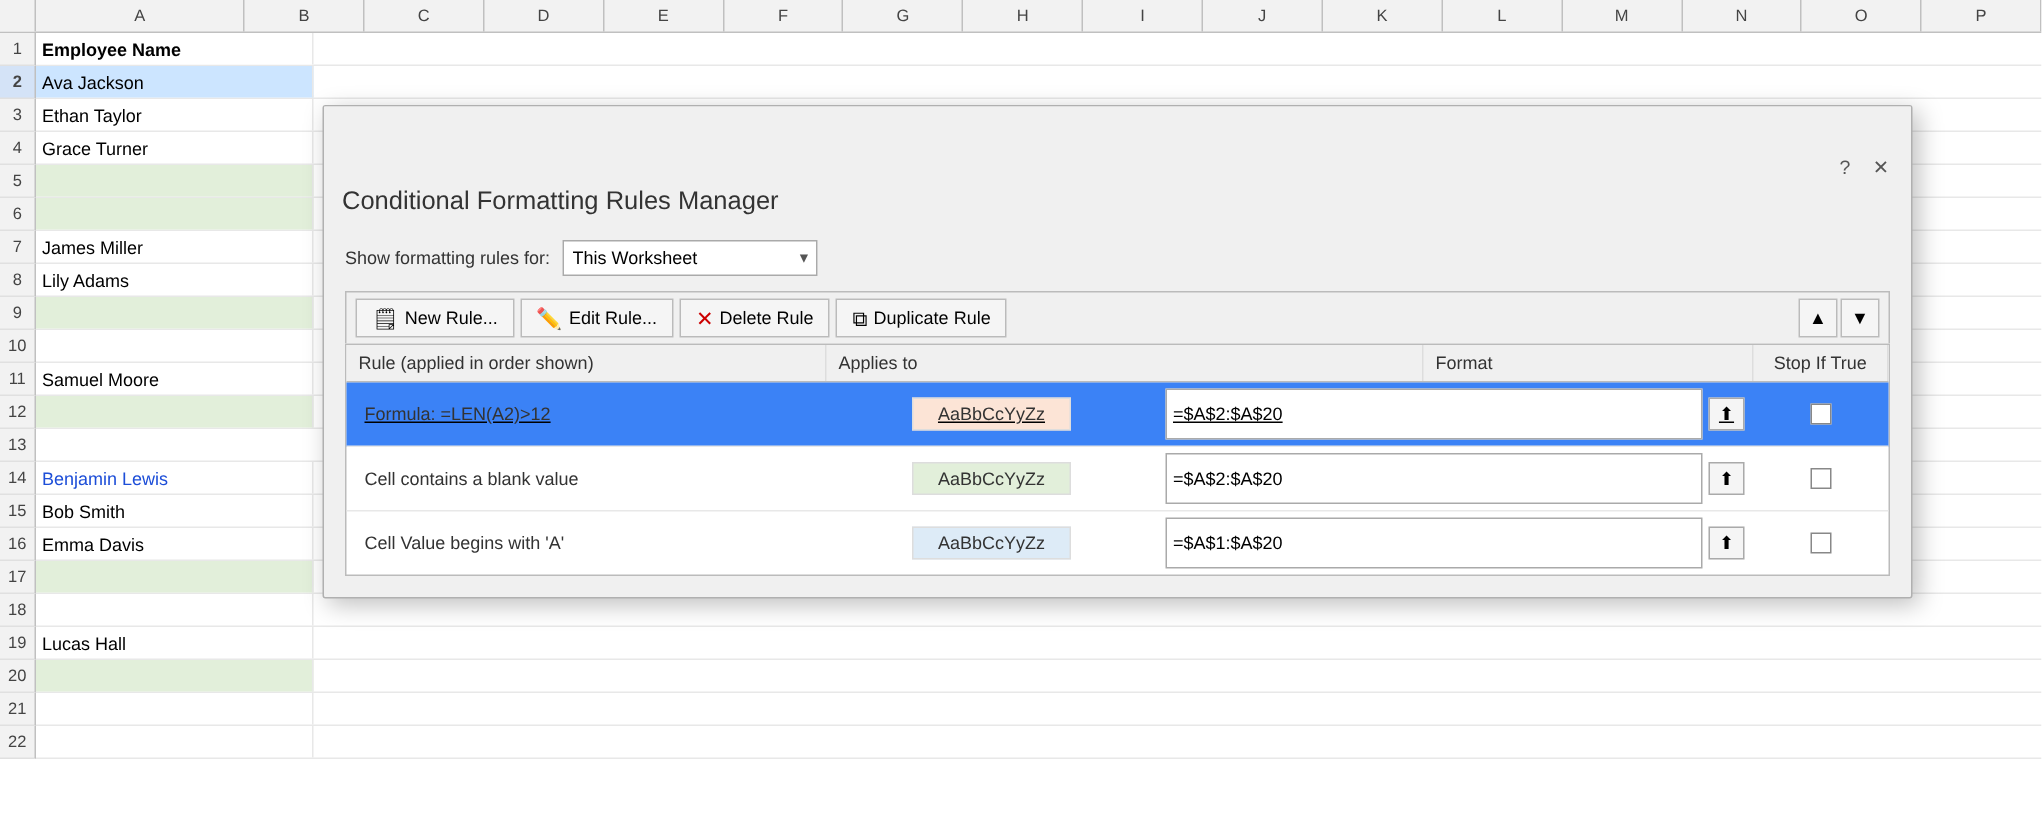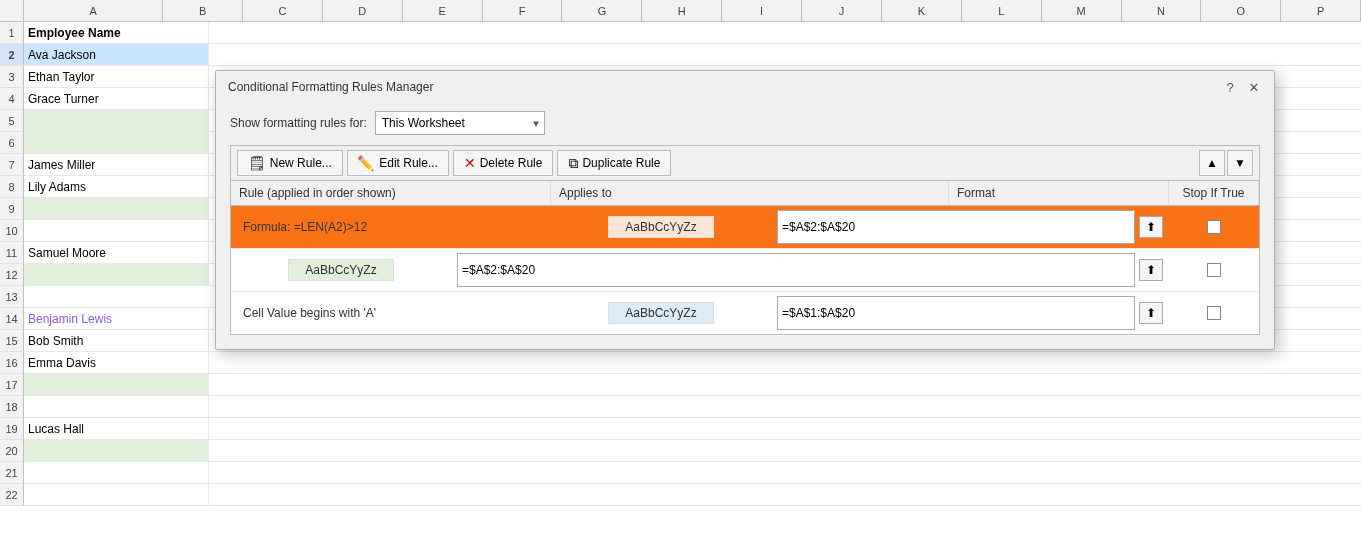--- a/index.html
+++ b/index.html
@@ -35,26 +35,26 @@
     .row-num { height: 22px; border-right: 1px solid #c0c0c0; border-bottom: 1px solid #e0e0e0; display: flex; align-items: center; justify-content: center; font-size: 11px; color: #444; }
     .row-num.selected { background: #d4e3f7; font-weight: bold; }
 
     .cells-area { display: flex; flex-direction: column; flex: 1; }
     .row { display: flex; height: 22px; border-bottom: 1px solid #e8e8e8; }
     .cell { width: 185px; min-width: 185px; border-right: 1px solid #e8e8e8; padding: 0 4px; display: flex; align-items: center; font-size: 12px; overflow: hidden; white-space: nowrap; }
     .cell.header-cell { font-weight: bold; background: #fff; }
     .cell.selected-blue { background: #cce5ff; color: #000; }
     .cell.green-bg { background: #e2efda; }
     .cell.red-text { color: #c00000; }
-    .cell.orange-text { color: #8b5cf6; }
+    .cell.orange-text { color: #1d4ed8; }
 
     
     .dialog-overlay { position: absolute; top: 70px; left: 215px; width: 1060px; background: #f0f0f0; border: 1px solid #b0b0b0; box-shadow: 4px 4px 16px rgba(0,0,0,0.25); border-radius: 2px; }
     .dialog-titlebar { display: flex; align-items: center; justify-content: space-between; background: #f0f0f0; padding: 8px 12px 6px 12px; border-bottom: none; }
-    .dialog-title { font-size: 12px; color: #333; }
+    .dialog-title { font-size: 17px; color: #333; margin-top: 45px; }
     .dialog-controls { display: flex; gap: 8px; align-items: center; }
     .dialog-btn-small { width: 16px; height: 16px; display: flex; align-items: center; justify-content: center; font-size: 13px; cursor: pointer; color: #555; border: none; background: none; }
     .dialog-body { padding: 10px 14px 14px 14px; }
 
     
     .show-rules-row { display: flex; align-items: center; gap: 8px; margin-bottom: 10px; }
     .show-rules-label { font-size: 12px; color: #333; }
     .show-rules-select { height: 24px; border: 1px solid #aaa; background: #fff; font-size: 12px; padding: 0 24px 0 6px; appearance: none; cursor: pointer; min-width: 170px; position: relative; }
     .select-wrapper { position: relative; display: inline-block; }
     .select-wrapper::after { content: '▾'; position: absolute; right: 6px; top: 50%; transform: translateY(-50%); pointer-events: none; font-size: 11px; color: #555; }
@@ -71,21 +71,21 @@
     .rules-table-header { display: flex; background: #f0f0f0; border-bottom: 1px solid #bbb; }
     .rules-table-header .th { padding: 5px 8px; font-size: 12px; color: #333; border-right: 1px solid #ddd; }
     .th-rule { flex: 0 0 320px; }
     .th-format { flex: 0 0 220px; }
     .th-applies { flex: 1; }
     .th-stop { flex: 0 0 90px; text-align: center; }
 
     .rules-table-body { min-height: 120px; }
     .rule-row { display: flex; align-items: center; border-bottom: 1px solid #e8e8e8; min-height: 38px; }
     .rule-row:last-child { border-bottom: none; }
-    .rule-row.selected-row { background: #f97316; }
+    .rule-row.selected-row { background: #3b82f6; text-decoration: underline; }
     .td-rule { flex: 0 0 320px; padding: 4px 12px; font-size: 12px; color: #333; }
     .td-format { flex: 0 0 220px; padding: 4px 8px; display: flex; align-items: center; justify-content: center; }
     .format-preview { padding: 3px 16px; font-size: 12px; border: 1px solid #ddd; }
     .format-preview.salmon { background: #fce4d6; color: #333; }
     .format-preview.green { background: #e2efda; color: #333; }
     .format-preview.blue { background: #ddebf7; color: #333; }
     .td-applies { flex: 1; padding: 4px 6px; display: flex; align-items: center; gap: 4px; }
     .applies-input { border: 1px solid #aaa; height: 22px; font-size: 12px; padding: 16px 4px; flex: 1; }
     .applies-icon-btn { width: 24px; height: 22px; border: 1px solid #aaa; background: #f5f5f5; display: flex; align-items: center; justify-content: center; cursor: pointer; font-size: 12px; }
     .td-stop { flex: 0 0 90px; display: flex; align-items: center; justify-content: center; }
@@ -294,20 +294,21 @@
     </div>
     <div class="td-applies">
       <input class="applies-input" type="text" value="=$A$2:$A$20" style="">
       <div class="applies-icon-btn">⬆</div>
     </div>
     <div class="td-stop">
       <div class="checkbox"></div>
     </div>
   </div>
             <div class="rule-row">
+    <div class="td-rule">Cell contains a blank value</div>
     <div class="td-format">
       <span class="format-preview green">AaBbCcYyZz</span>
     </div>
     <div class="td-applies">
       <input class="applies-input" type="text" value="=$A$2:$A$20" style="">
       <div class="applies-icon-btn">⬆</div>
     </div>
     <div class="td-stop">
       <div class="checkbox"></div>
     </div>

